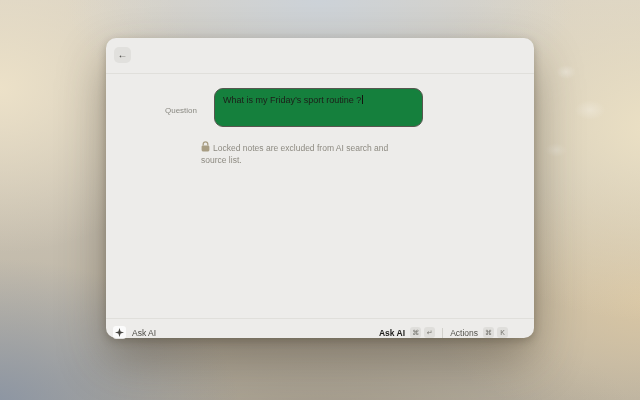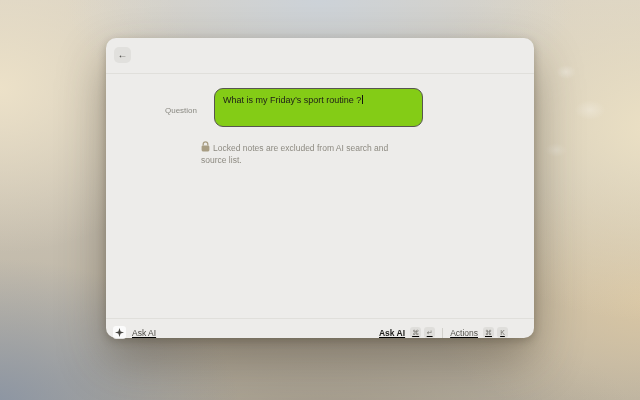--- a/index.html
+++ b/index.html
@@ -37,38 +37,38 @@
     background:#e1e0dd;border:none;border-radius:5px;padding:0;
     display:flex;align-items:center;justify-content:center;cursor:pointer;
   }
   .back-glyph{font-size:10px;line-height:1;color:#3b3a36;}
   .q-label{
     position:absolute;left:0;top:68px;width:91px;text-align:right;
     font-size:8px;color:#8b8a83;
   }
   .q-box{
     position:absolute;left:108px;top:50px;width:209px;height:39px;
-    border:1.5px solid #57564f;border-radius:9px;background:#84cc16;
+    border:1.5px solid #57564f;border-radius:9px;background:#15803d;
     box-sizing:border-box;padding:6px 8px;
     font-size:9px;color:#1d1c19;line-height:11px;cursor:text;
   }
   .caret{
     display:inline-block;width:1px;height:9px;background:#14130f;
     vertical-align:-1px;margin-left:1px;
   }
   .note{
     position:absolute;left:95px;top:103px;width:213px;
     font-size:8.5px;line-height:12px;color:#8d8a81;
   }
   .note svg{vertical-align:-1.5px;margin-right:3px;}
   .footer{
     position:absolute;left:0;right:0;bottom:0;height:20px;
     border-top:1px solid #e0dfdb;border-radius:0 0 10px 10px;
     display:flex;align-items:center;justify-content:space-between;
-    padding:8px 26px 0 7px;box-sizing:border-box;font-size:8.5px;text-decoration:underline;
+    padding:8px 26px 0 7px;box-sizing:border-box;font-size:8.5px;
   }
   .f-left{display:flex;align-items:center;gap:6px;color:#4c4b45;}
   .cmd-icon-box{
     width:13px;height:13px;border-radius:3px;background:rgba(255,255,255,.78);
     display:flex;align-items:center;justify-content:center;
   }
   .f-right{display:flex;align-items:center;}
   .f-action{display:flex;align-items:center;gap:3px;cursor:pointer;}
   .f-action-label{color:#54534d;margin-right:2px;}
   .f-action-label.bold{font-weight:bold;color:#1f1e1b;}

